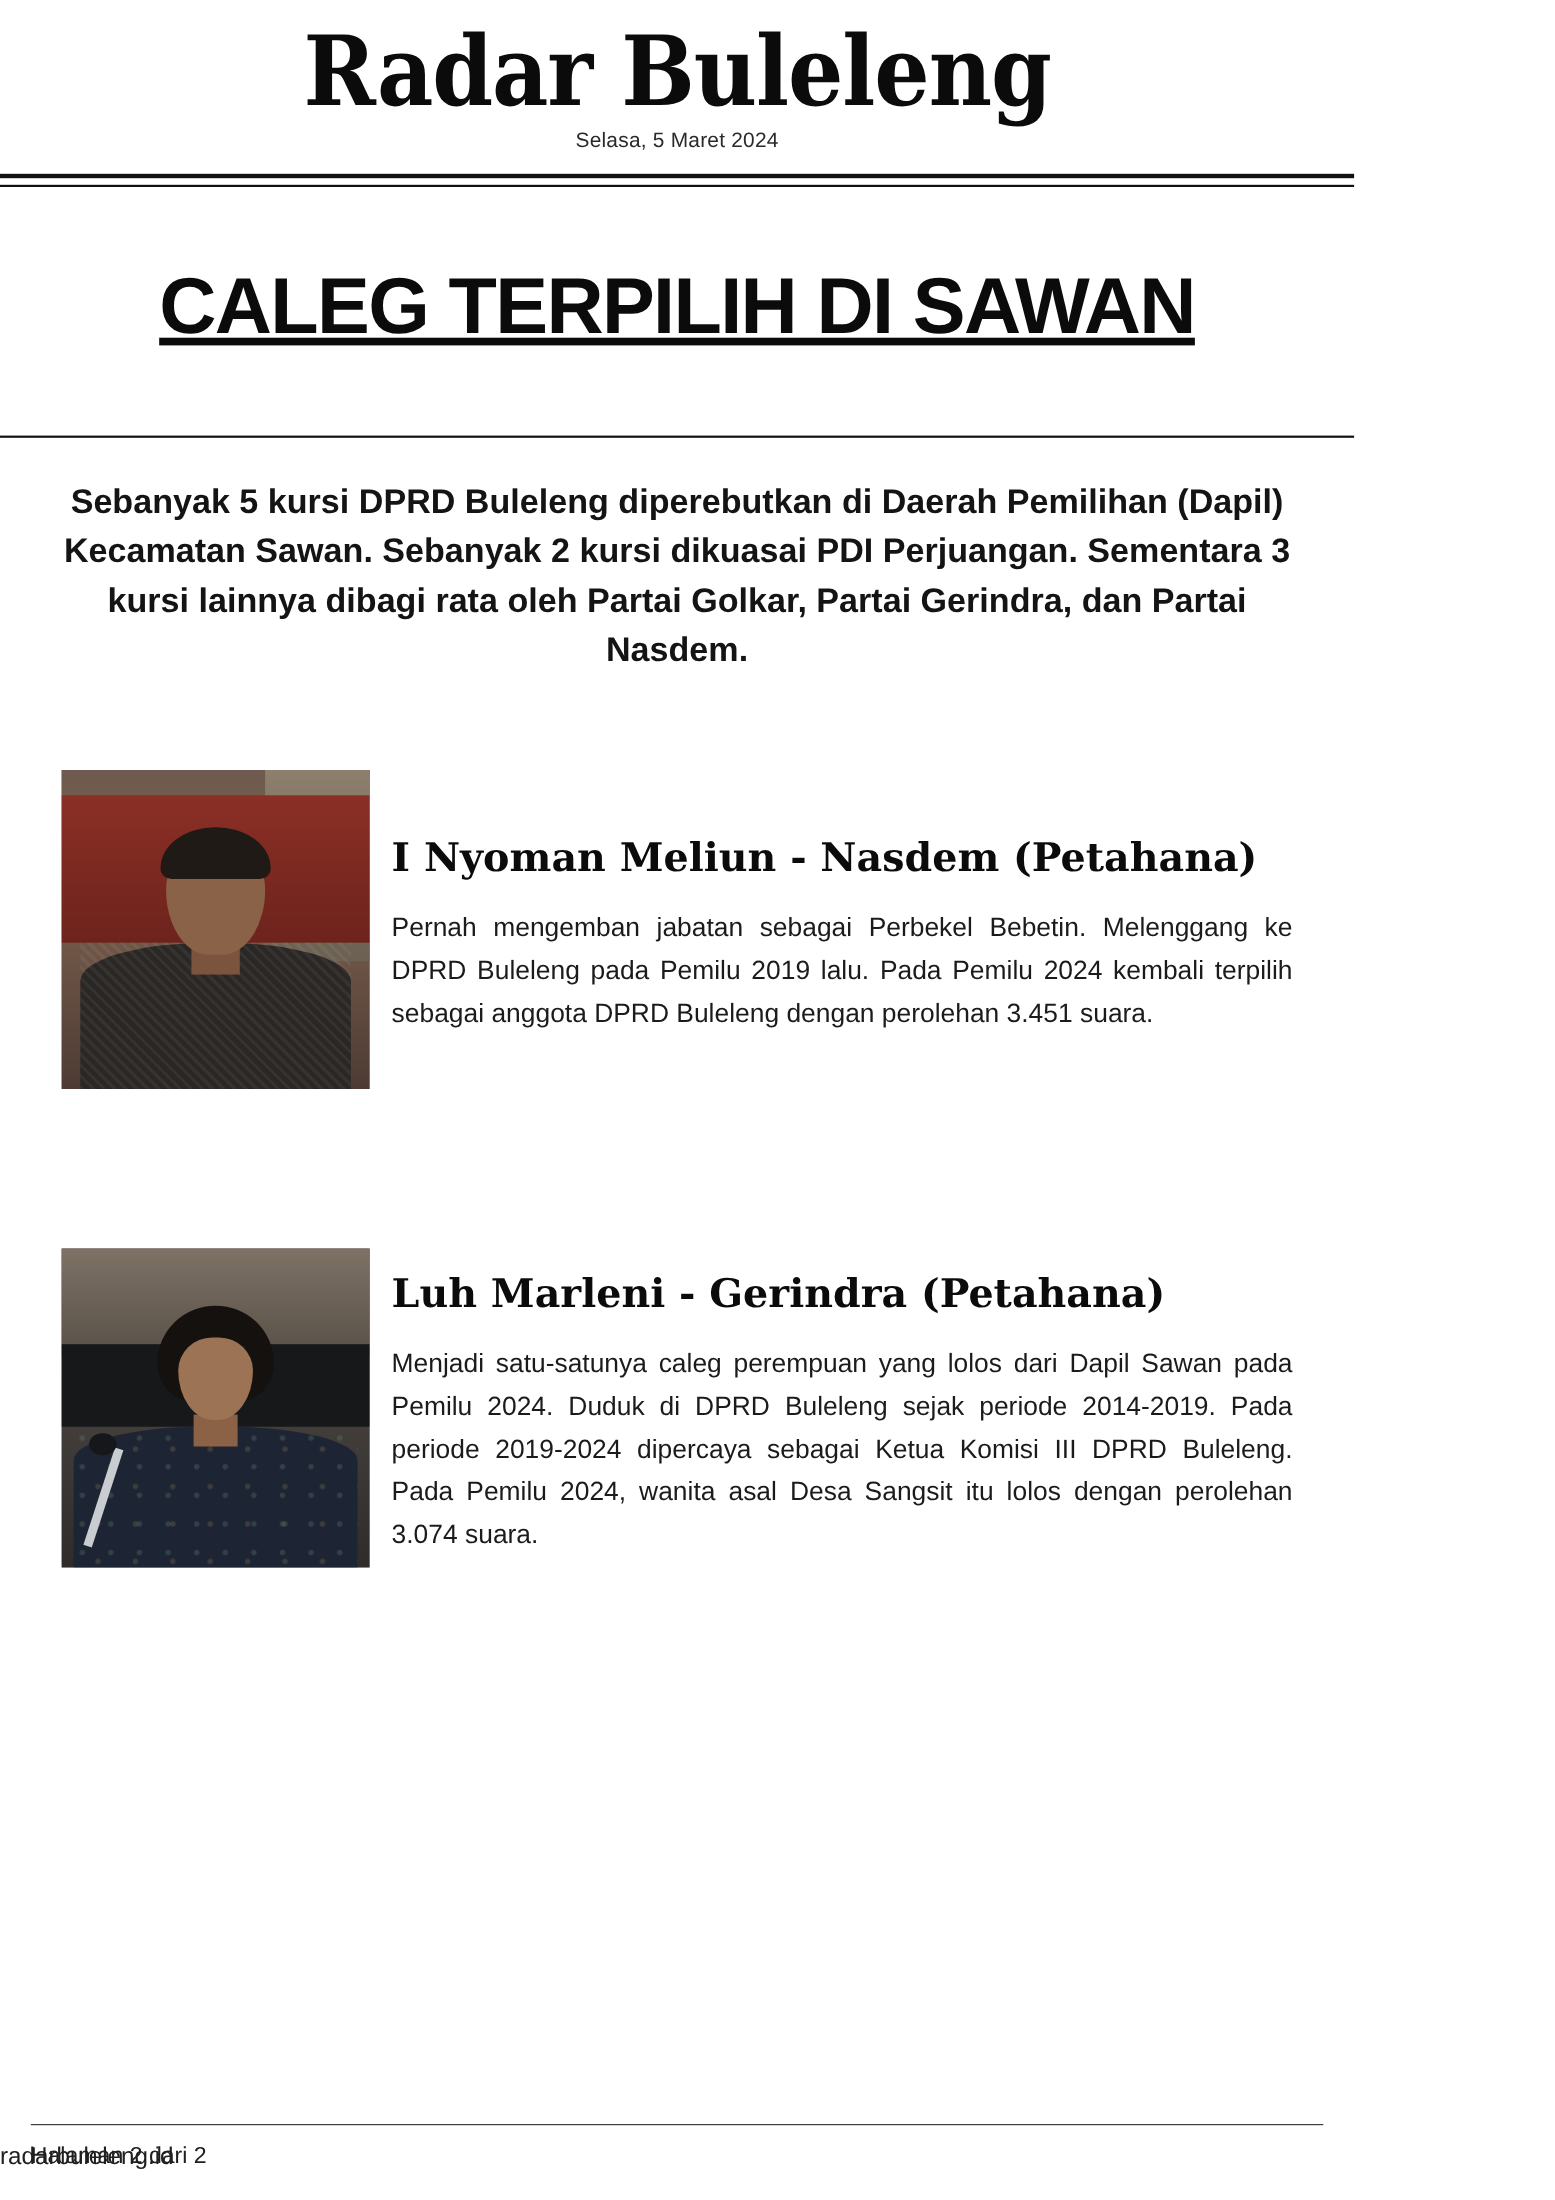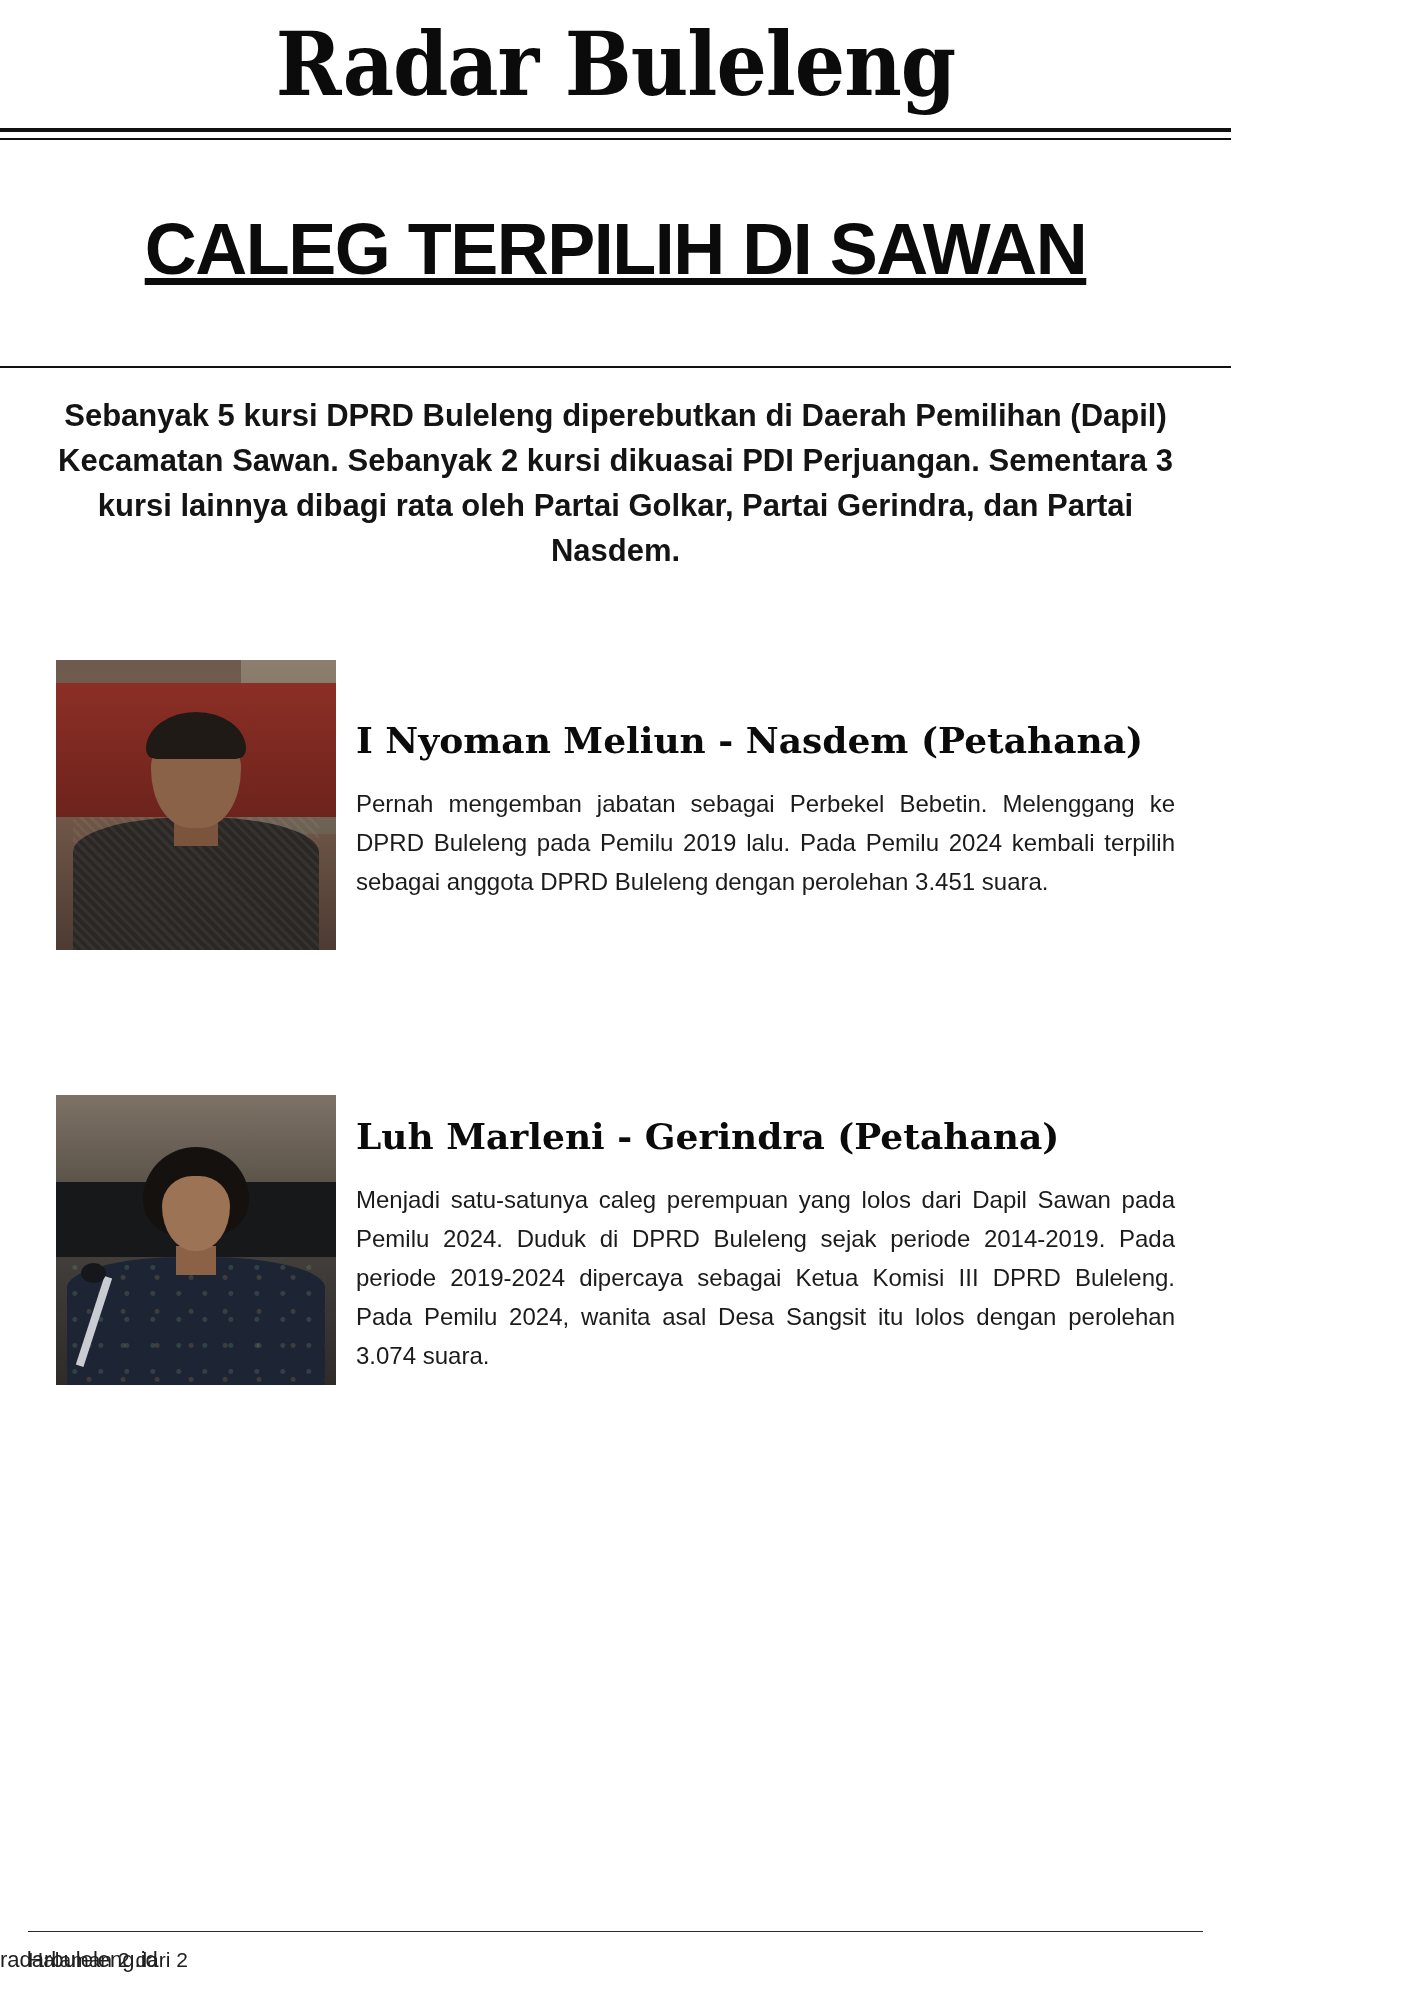--- a/index.html
+++ b/index.html
@@ -72,20 +72,21 @@
   }
 
   
   .deck {
     padding: 26px 46px 0 46px;
     text-align: center;
     font-weight: bold;
     font-size: 31px;
     line-height: 1.45;
     color: #141414;
+    margin-top: 10px;
   }
 
   
   .entries {
     padding: 86px 56px 0 56px;
     flex: 1 1 auto;
   }
   .entry {
     display: flex;
     gap: 20px;
@@ -185,20 +186,21 @@
   .p2-mic-head { position:absolute; left:9%; top:58%; width:9%; height:7%;
     background:#15171a; border-radius:50%; }
 </style>
 </head>
 <body>
 
 <div class="page">
 
   <header class="masthead">
     <div class="masthead-title">Radar Buleleng</div>
+    <div class="masthead-date">Selasa, 5 Maret 2024</div>
   </header>
 
   <div class="rule-thick"></div>
   <div class="rule-thin"></div>
 
   <section class="headline-band">
     <h1 class="headline">CALEG TERPILIH DI SAWAN</h1>
   </section>
 
   <div class="rule-thin"></div>

